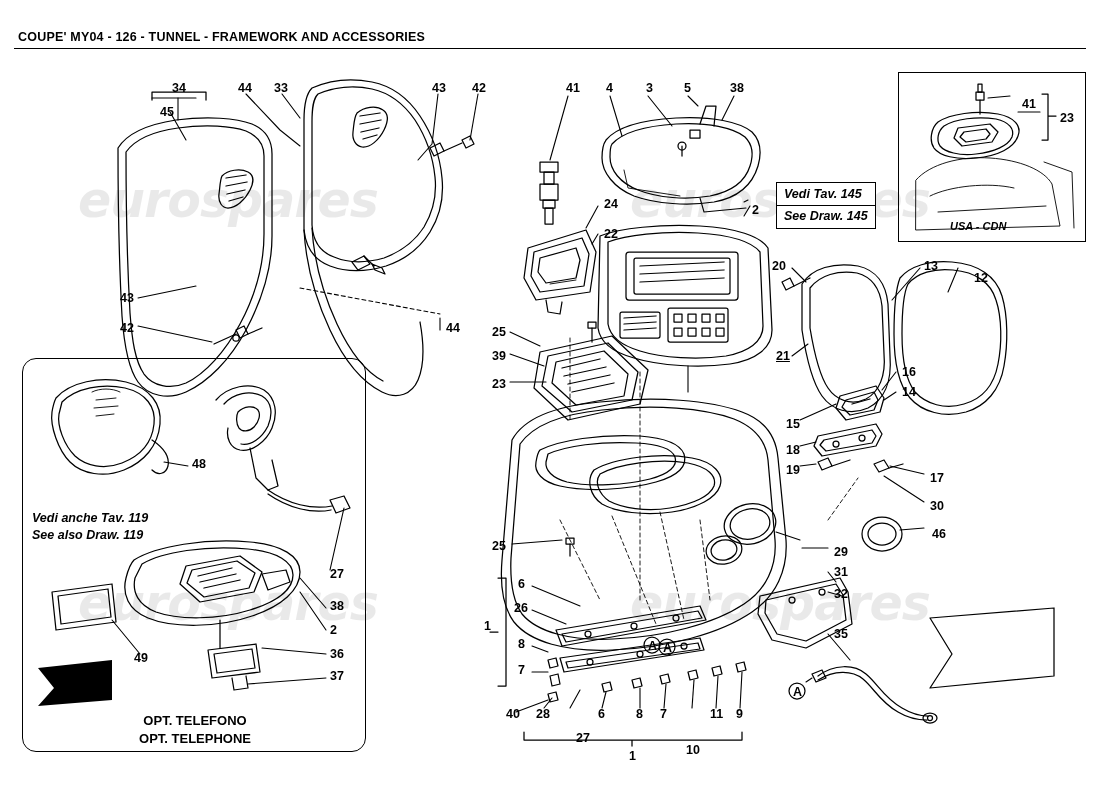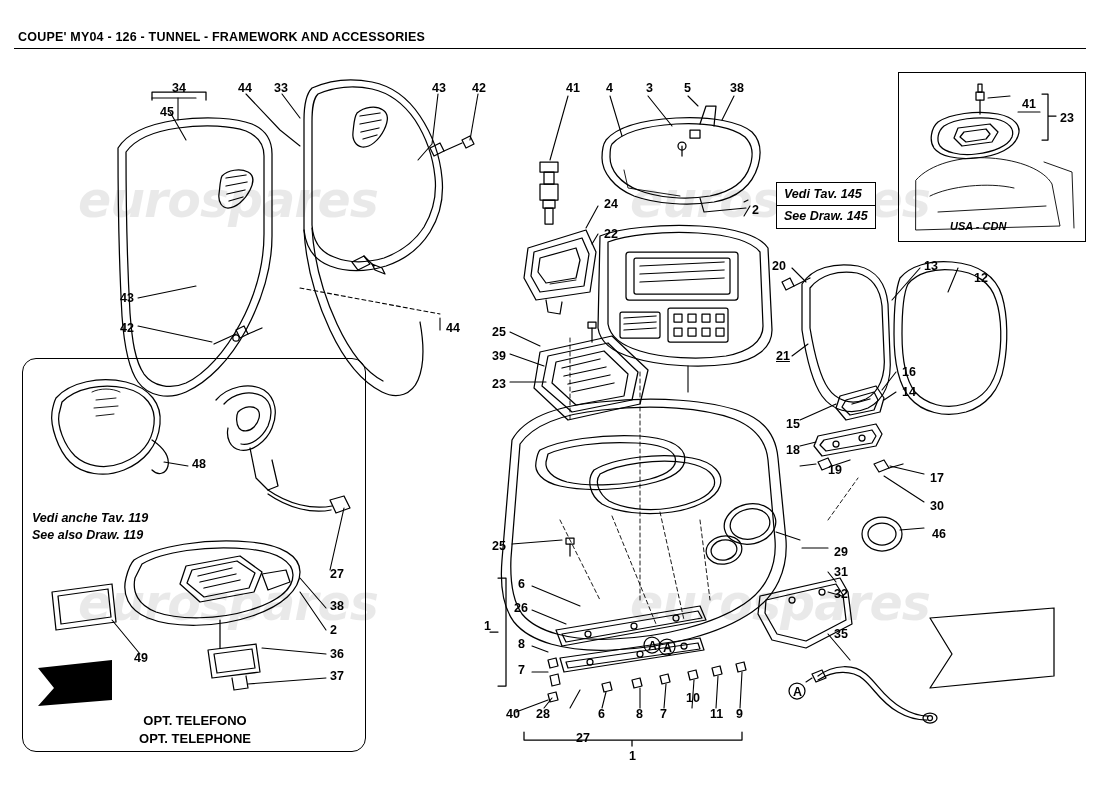--- a/index.html
+++ b/index.html
@@ -522,21 +522,21 @@
   <div class="cn" style="left:120px; top:322px;">42</div>
   <div class="cn" style="left:446px; top:322px;">44</div>
   <div class="cn" style="left:772px; top:260px;">20</div>
   <div class="cn" style="left:924px; top:260px;">13</div>
   <div class="cn" style="left:962px; top:272px;margin-left:12px;">12</div>
   <div class="cn" style="left:776px; top:350px;text-decoration:underline;">21</div>
   <div class="cn" style="left:902px; top:366px;">16</div>
   <div class="cn" style="left:902px; top:386px;">14</div>
   <div class="cn" style="left:786px; top:418px;">15</div>
   <div class="cn" style="left:786px; top:444px;">18</div>
-  <div class="cn" style="left:786px; top:464px;margin-left:42px;">19</div>
+  <div class="cn" style="left:786px; top:464px;">19</div>
   <div class="cn" style="left:930px; top:472px;">17</div>
   <div class="cn" style="left:930px; top:500px;">30</div>
   <div class="cn" style="left:492px; top:326px;">25</div>
   <div class="cn" style="left:492px; top:350px;">39</div>
   <div class="cn" style="left:492px; top:378px;">23</div>
   <div class="cn" style="left:492px; top:540px;">25</div>
   <div class="cn" style="left:932px; top:528px;">46</div>
   <div class="cn" style="left:834px; top:546px;">29</div>
   <div class="cn" style="left:834px; top:566px;">31</div>
   <div class="cn" style="left:834px; top:588px;">32</div>
@@ -545,21 +545,21 @@
   <div class="cn" style="left:518px; top:578px;">6</div>
   <div class="cn" style="left:514px; top:602px;">26</div>
   <div class="cn" style="left:518px; top:638px;">8</div>
   <div class="cn" style="left:518px; top:664px;">7</div>
   <div class="cn" style="left:506px; top:708px;">40</div>
   <div class="cn" style="left:536px; top:708px;">28</div>
   <div class="cn" style="left:576px; top:708px;margin-top:24px;">27</div>
   <div class="cn" style="left:598px; top:708px;">6</div>
   <div class="cn" style="left:636px; top:708px;">8</div>
   <div class="cn" style="left:660px; top:708px;">7</div>
-  <div class="cn" style="left:686px; top:692px;">10</div>
+  <div class="cn" style="left:686px; top:744px;">10</div>
   <div class="cn" style="left:710px; top:708px;">11</div>
   <div class="cn" style="left:736px; top:708px;">9</div>
   <div class="cn" style="left:629px; top:750px;">1</div>
   <div class="cn" style="left:648px; top:640px;">A</div>
   <div class="cn" style="left:663px; top:642px;">A</div>
   <div class="cn" style="left:793px; top:686px;">A</div>
   <div class="cn" style="left:192px; top:458px;">48</div>
   <div class="cn" style="left:330px; top:568px;">27</div>
   <div class="cn" style="left:330px; top:600px;">38</div>
   <div class="cn" style="left:330px; top:624px;">2</div>

